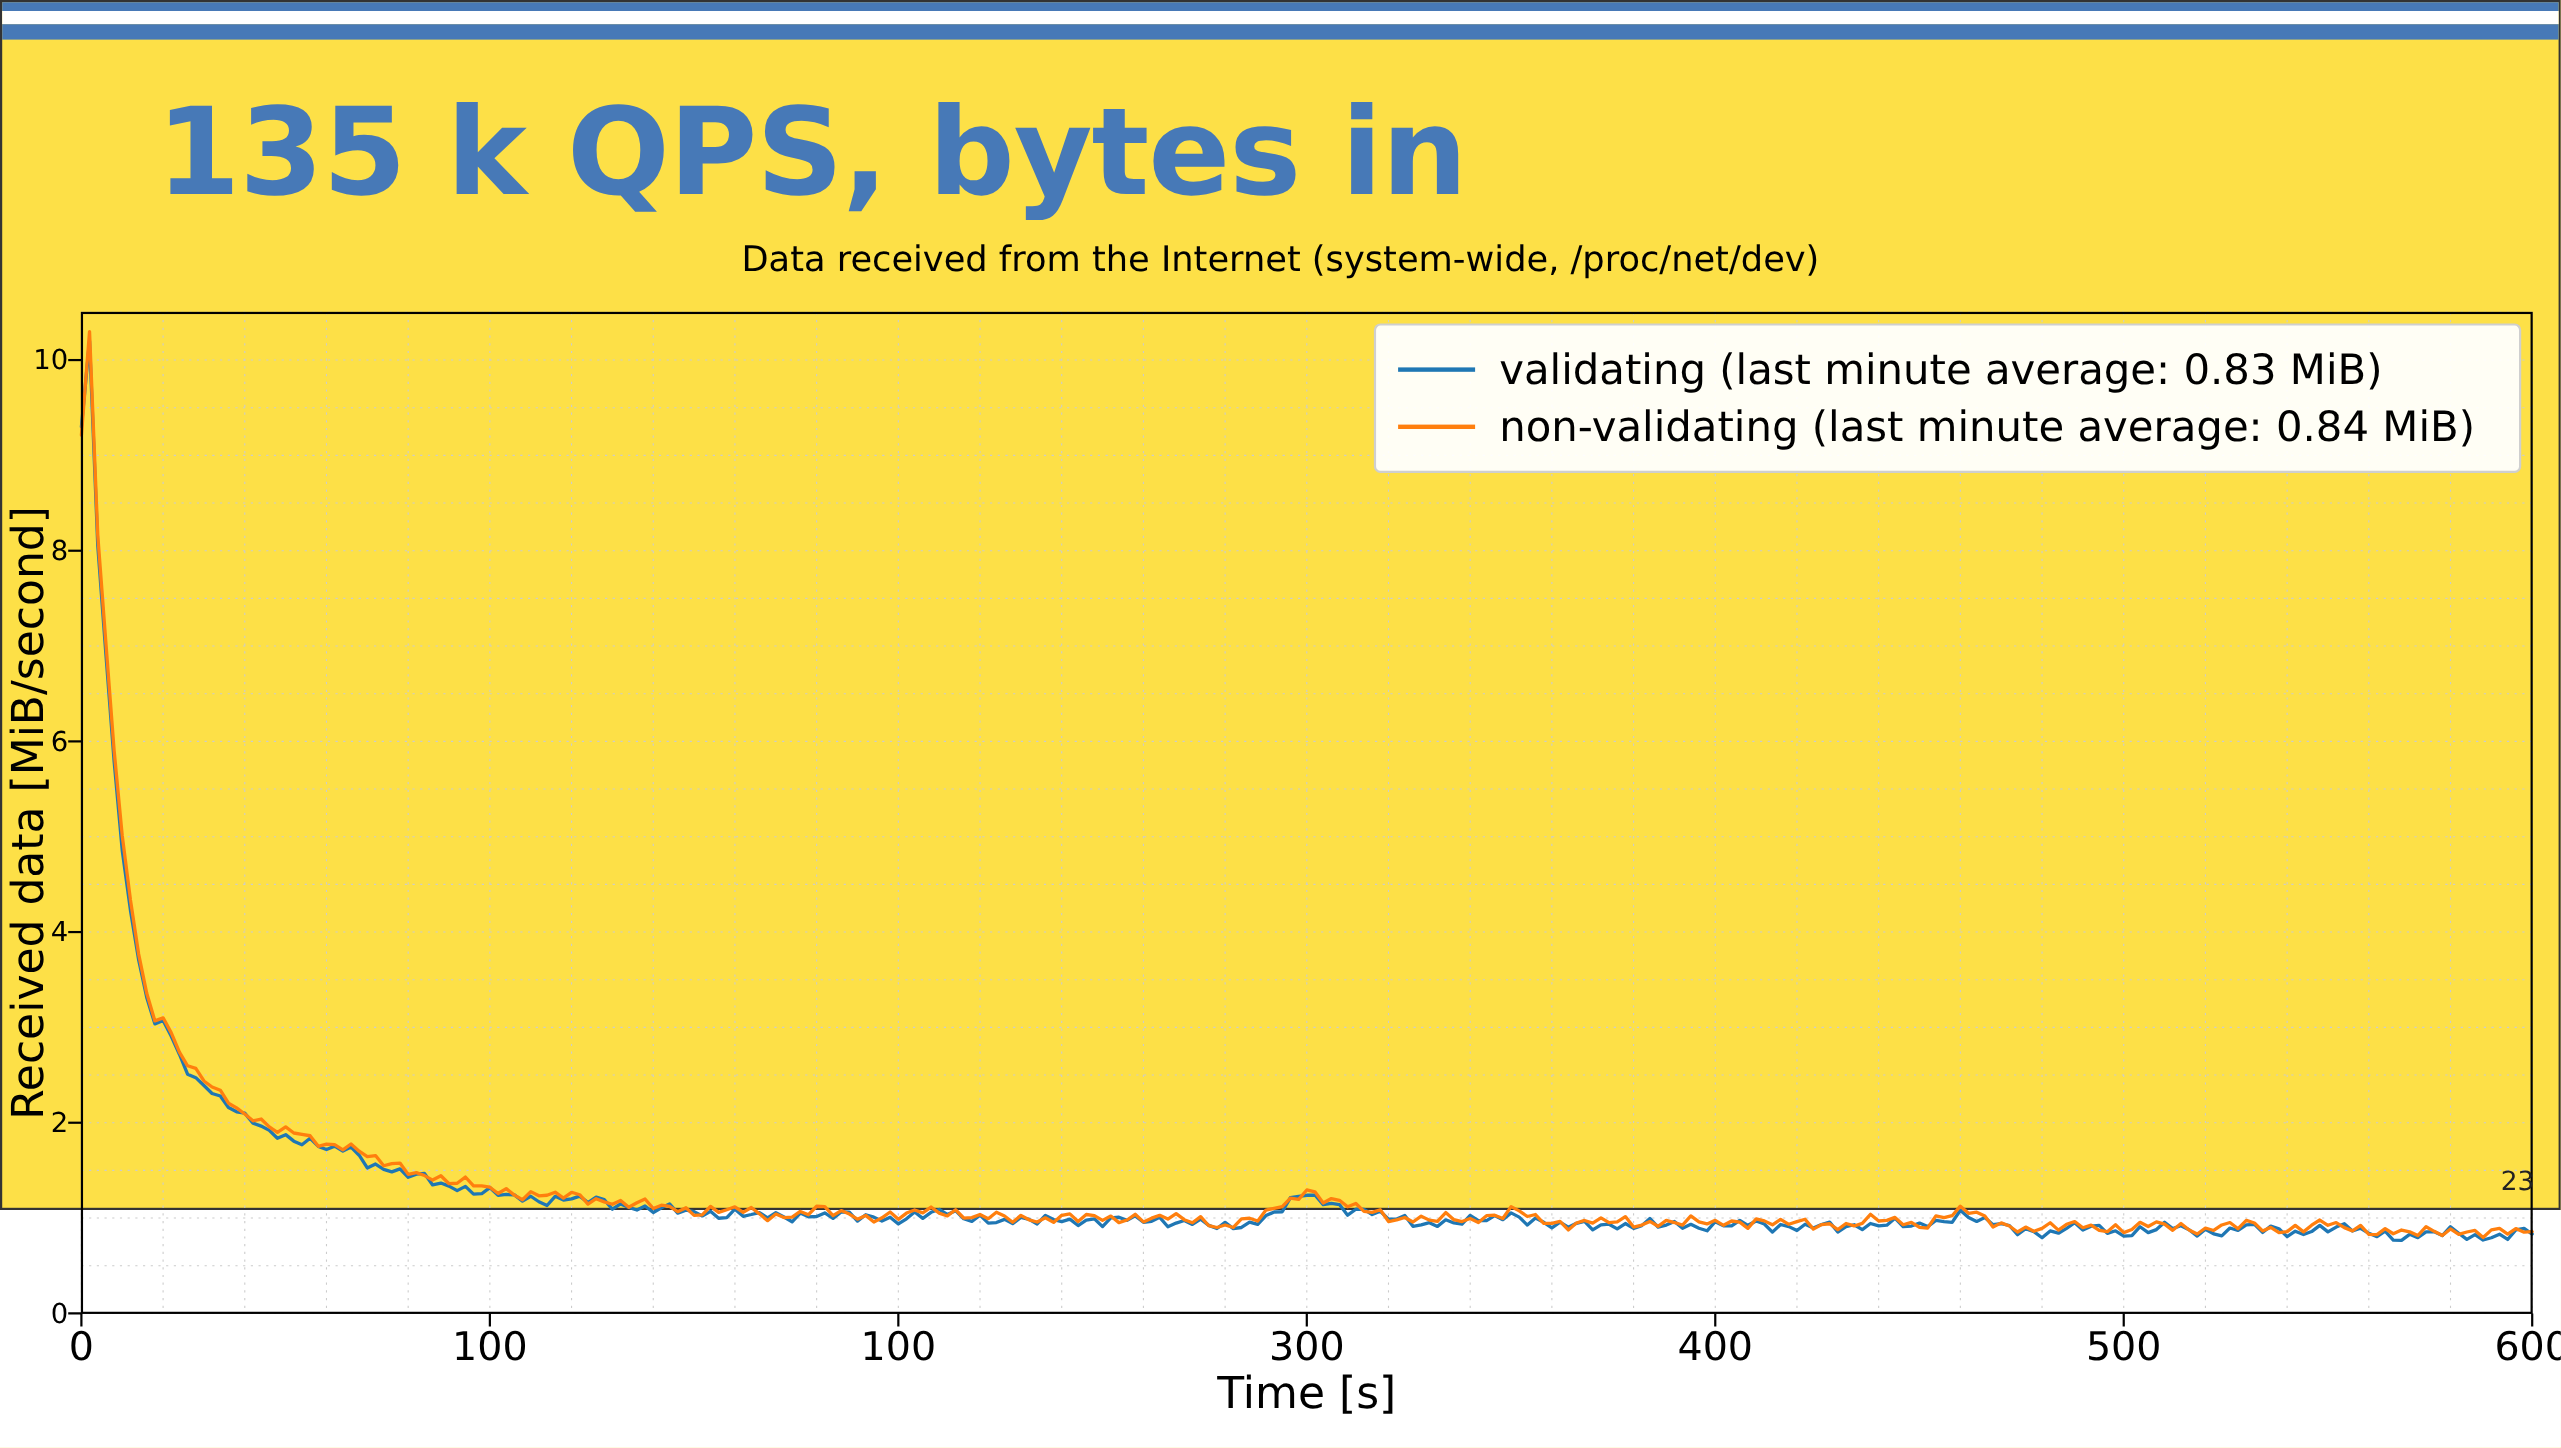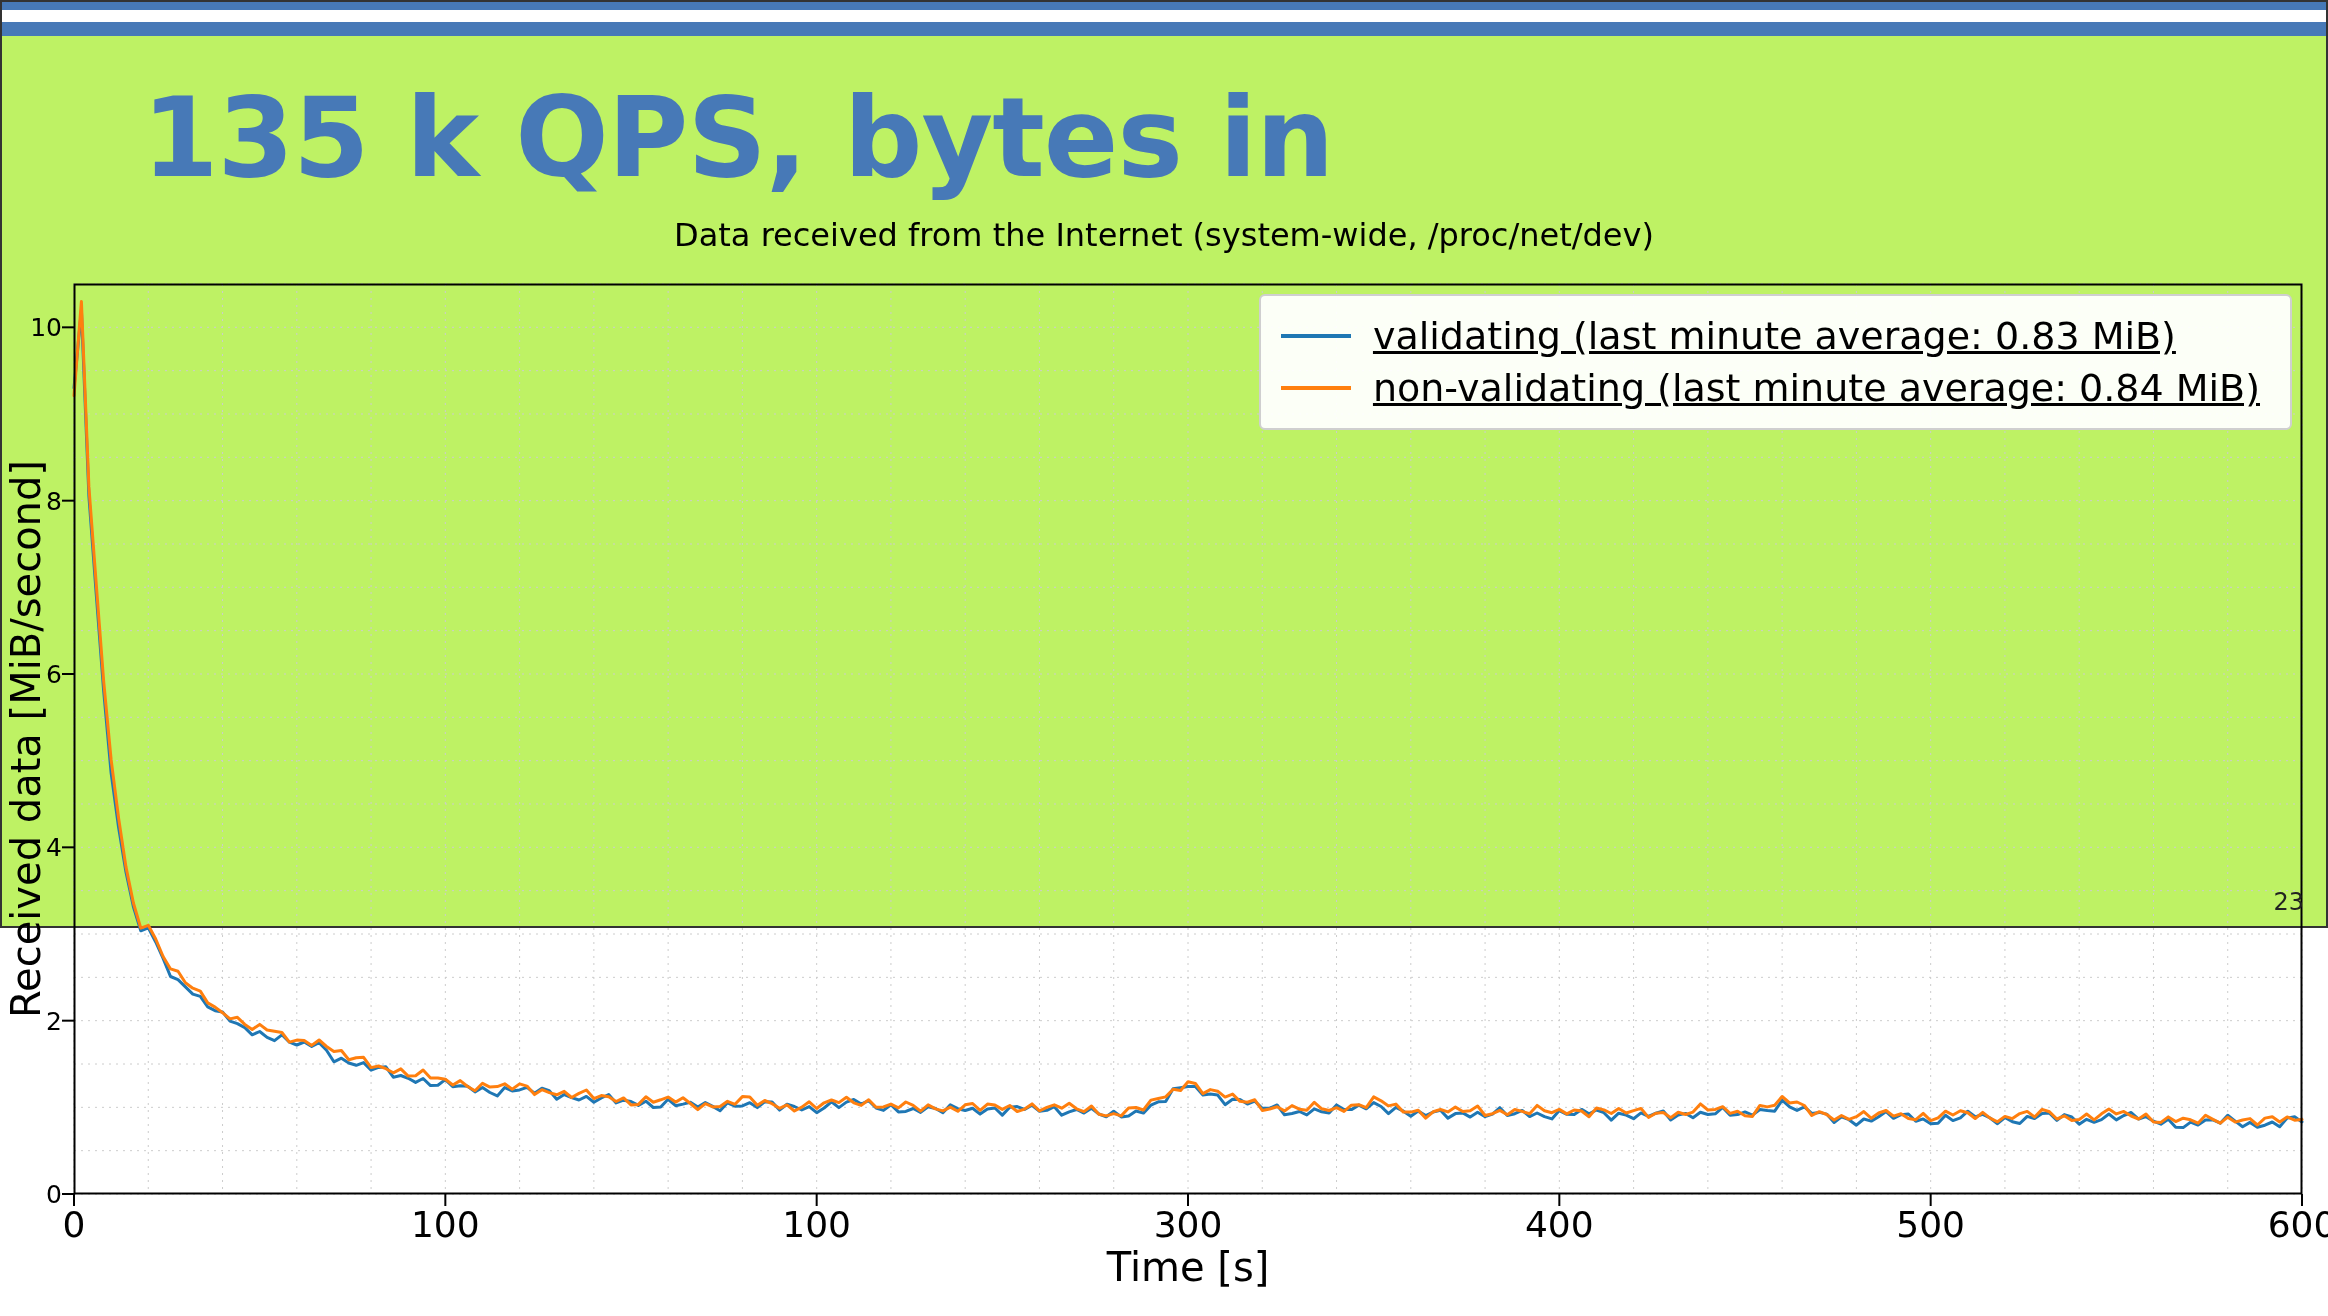--- a/index.html
+++ b/index.html
@@ -8,24 +8,24 @@
     width: 2328px;
     height: 1316px;
     background: #fff;
     font-family: "Segoe UI", "DejaVu Sans", Arial, sans-serif;
     color: #000;
     overflow: hidden;
   }
   .slide {
     box-sizing: border-box;
     width: 2328px;
-    height: 928px;
+    height: 1100px;
     border: 2px solid #333;
     position: relative;
-    background: #bef264;
+    background: #fde047;
   }
   .top-stripe-outer {
     height: 8px;
     background: #4779b7;
   }
   .top-stripe-gap {
     height: 12px;
     background: #fff;
   }
   .top-stripe-inner {
@@ -94,23 +94,22 @@
     font-size: 36px;
     transform: translateX(-50%);
   }
   .legend {
     position: absolute;
     top: 10px;
     right: 10px;
     border: 2px solid #cfcfcf;
     border-radius: 6px;
     background: rgba(255,255,255,0.95);
-    padding: 14px 30px 14px 20px;
+    padding: 14px 40px 14px 20px;
     font-size: 38px;
-    text-decoration: underline;
   }
   .legend-row {
     display: flex;
     align-items: center;
     gap: 22px;
     padding: 4px 0;
   }
   .legend-swatch {
     width: 70px;
     height: 4px;

